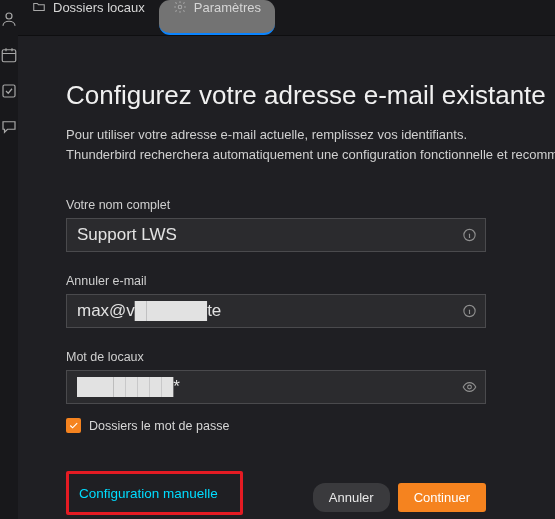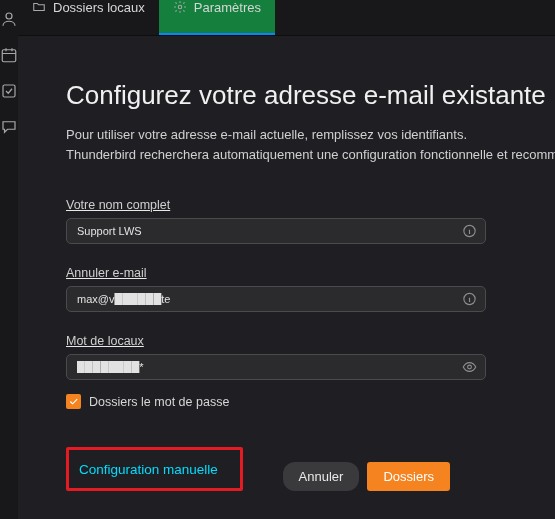--- a/index.html
+++ b/index.html
@@ -38,22 +38,23 @@
     border-bottom: 1px solid #0e0e10;
   }
   .tab {
     display: flex;
     gap: 7px;
     padding: 0 14px;
     font-size: 13px;
     color: #d6d6d6;
   }
   .tab.active {
-    background: #15803d;
+    background: #737373;
     border-bottom: 2px solid #0a84ff;
+    border-radius: 11px;
   }
   .tab .tab-icon { width:14px; height:14px; color:#a8a8a8; display:flex; align-items:center; }
   .tab-spacer { flex:1; }
   .content {
     flex:1;
     padding: 44px 36px 0 48px;
     overflow: hidden;
   }
   h1 {
     font-weight: 400;
@@ -65,38 +66,37 @@
   .desc {
     font-size: 13px;
     color: #d0d0d0;
     line-height: 1.5;
     margin-bottom: 34px;
     white-space: nowrap;
   }
   .field {
     margin-bottom: 22px;
     width: 420px;
-    text-decoration: underline;
   }
   .field-label {
     font-size: 12.5px;
     color: #cfcfcf;
     margin-bottom: 6px;
     display:block;
   }
   .input-wrap {
     position: relative;
   }
   .input-wrap input {
     width: 100%;
     background: #2b2b2e;
     border: 1px solid #4a4a4d;
-    border-radius: 5px;
+    border-radius: 0;
     color: #e2e2e2;
-    font-size: 11px;
+    font-size: 17px;
     padding: 6px 34px 6px 10px;
     outline: none;
   }
   .input-wrap .trail-icon {
     position: absolute;
     right: 9px; top: 50%;
     transform: translateY(-50%);
     color: #8e8e8e;
     width:15px; height:15px;
     display:flex; align-items:center; justify-content:center;
@@ -112,23 +112,23 @@
   }
   .checkbox-row .cb {
     width:15px; height:15px;
     background:#f5831f;
     border-radius:2px;
     display:flex; align-items:center; justify-content:center;
   }
   .checkbox-row .cb svg { width:11px; height:11px; stroke:#fff; stroke-width:2.5; fill:none; }
   .actions-row {
     display:flex;
-    align-items:flex-end;
+    align-items:center;
     margin-top: 38px;
-    width: 384px;
+    width: 420px;
   }
   .manual-link-box {
     border: 3px solid #e41b23;
     padding: 10px 22px 10px 10px;
     border-radius: 2px;
   }
   .manual-link {
     color:#00ddff;
     font-size: 13.5px;
     text-decoration:none;
@@ -260,17 +260,17 @@
       </span>
       <span>Dossiers le mot de passe</span>
     </div>
 
     <div class="actions-row">
       <div class="manual-link-box">
         <a href="#" class="manual-link">Configuration manuelle</a>
       </div>
       <div class="actions-spacer"></div>
       <button class="btn btn-cancel">Annuler</button>
-      <button class="btn btn-continue">Dossiers</button>
+      <button class="btn btn-continue">Continuer</button>
     </div>
 
   </div>
 </div>
 
 </body></html>

